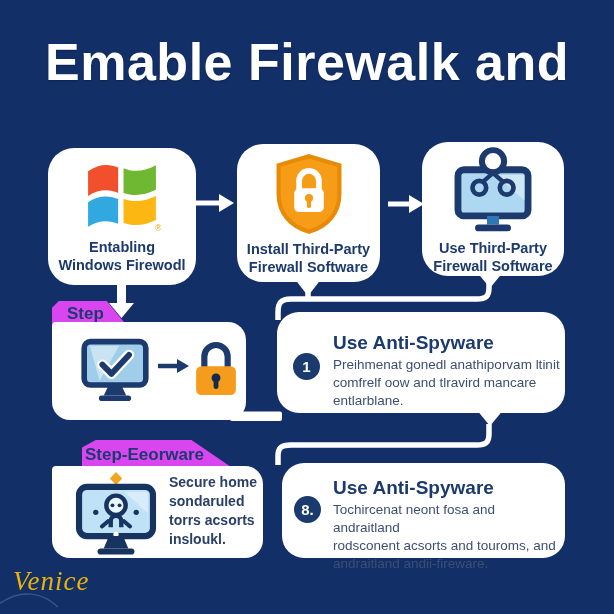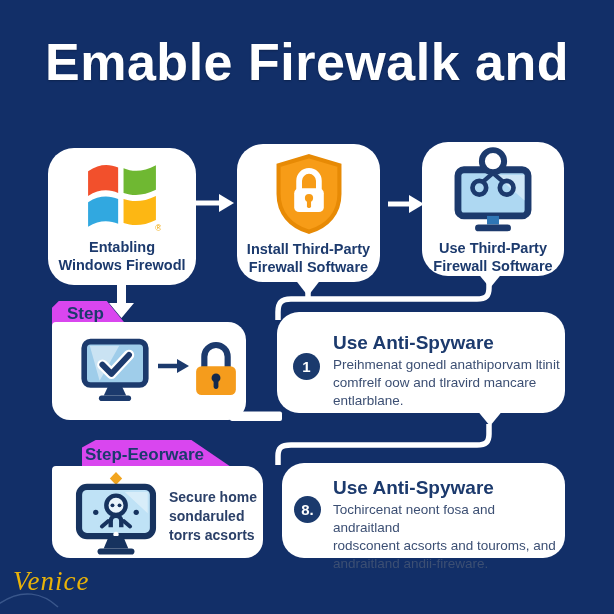--- a/index.html
+++ b/index.html
@@ -173,24 +173,25 @@
       <circle cx="46" cy="39" r="2.2" fill="#17335f"></circle>
       <circle cx="54" cy="39" r="2.2" fill="#17335f"></circle>
       <path d="M44 64 v-7 a6 6 0 0 1 12 0 v7" fill="none" stroke="#17335f" stroke-width="5"></path>
       <path d="M41 57 L34 63 M59 57 L66 63" stroke="#17335f" stroke-width="4.5" stroke-linecap="round"></path>
       <circle cx="27" cy="47" r="3" fill="#17335f"></circle>
       <circle cx="73" cy="47" r="3" fill="#17335f"></circle>
       <circle cx="50" cy="72" r="3" fill="#ffffff"></circle>
       <polygon points="42,74 58,74 64,88 36,88" fill="#17335f"></polygon>
       <rect x="29" y="88" width="42" height="7" rx="3.5" fill="#17335f"></rect>
     </svg>
-    <div class="left-note" style="left:117px;top:22px;width:92px;">
+    <div class="left-note" style="left:117px;top:7px;width:92px;">
       <span>Secure home</span>
       <span>sondaruled</span>
       <span>torrs acsorts</span>
+      <span>insloukl.</span>
     </div>
   </div>
 
   <div class="panel" style="left:282px;top:463px;width:283px;height:95px;border-radius:22px;">
     <div class="badge" style="left:12px;top:33px;">
       <span>8.</span>
     </div>
     <div class="heading" style="left:51px;top:15px;"><span>Use Anti-Spyware</span></div>
     <div class="body-text" style="left:51px;top:38px;">
       <span>Tochircenat neont fosa and andraitland</span>

